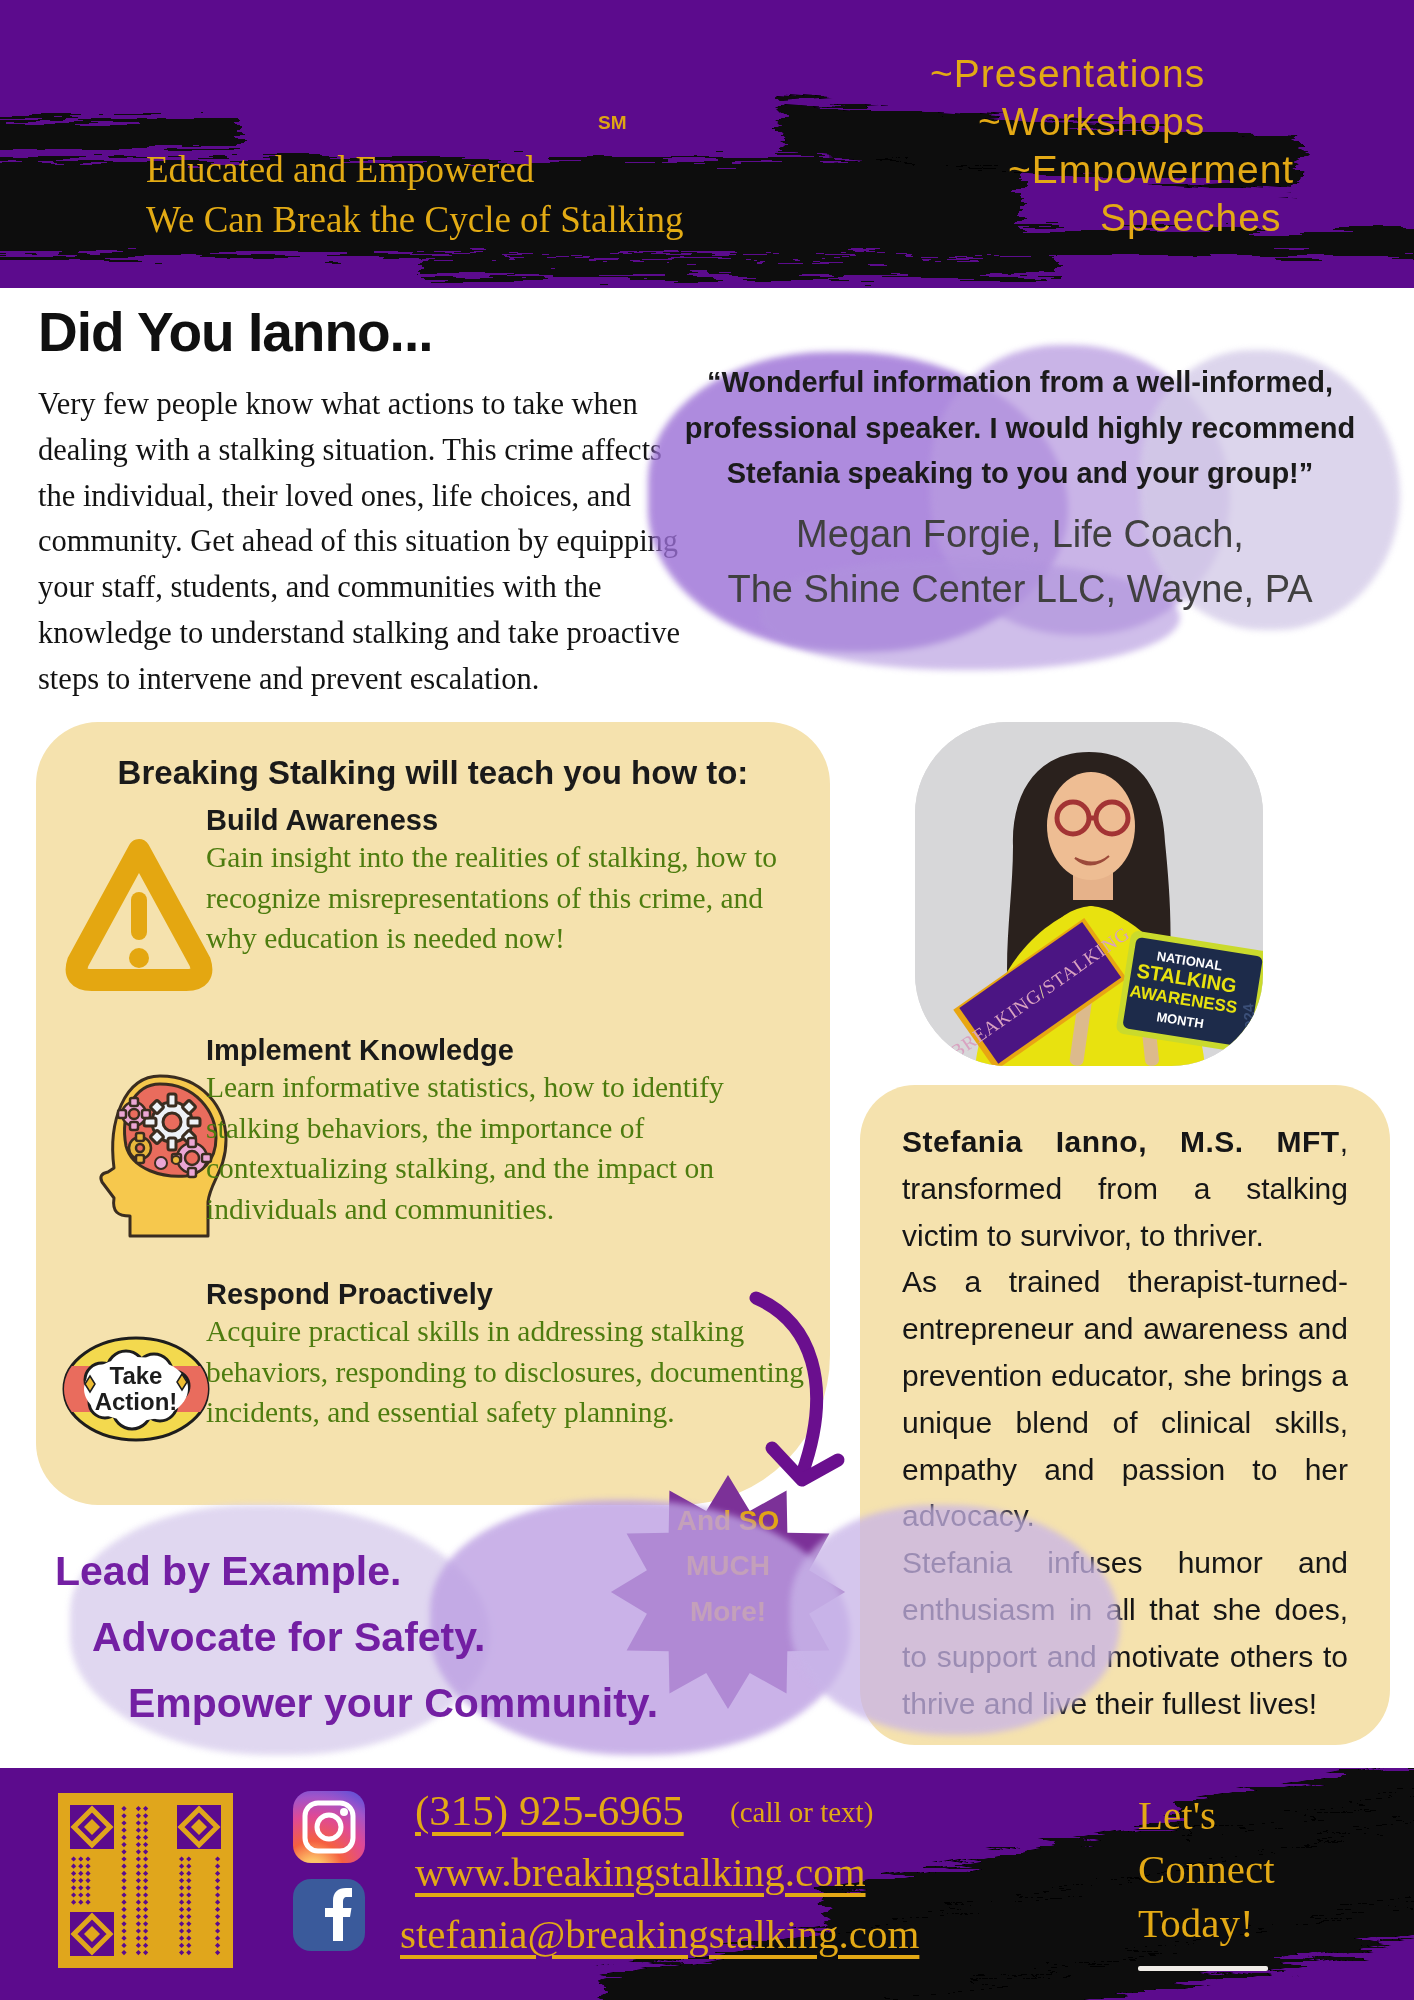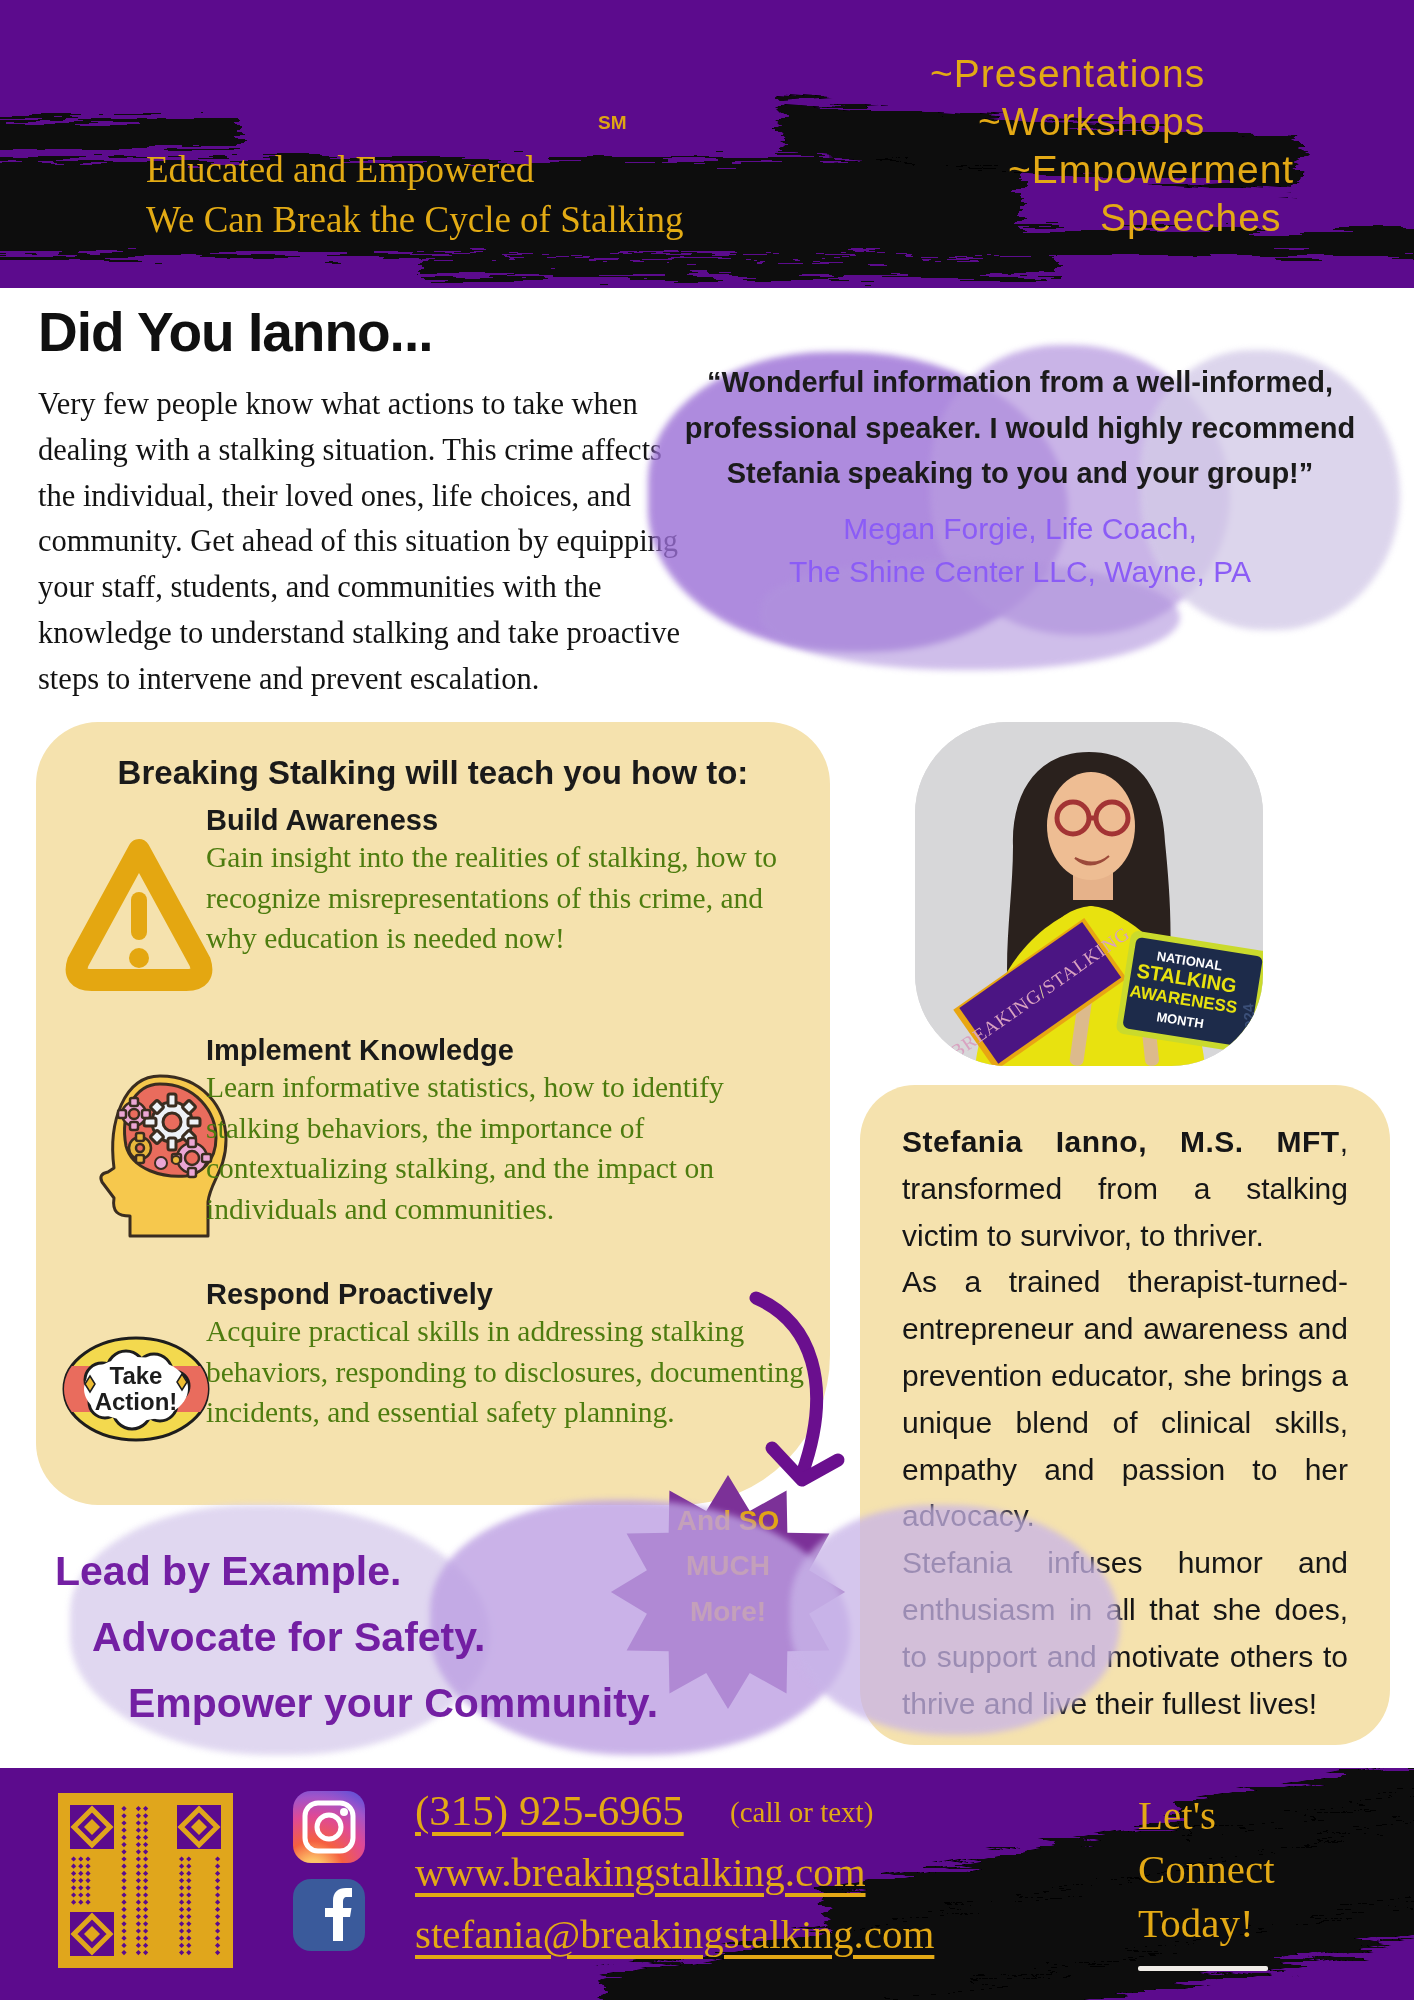--- a/index.html
+++ b/index.html
@@ -27,21 +27,21 @@
 
   
   .dyk-head{left:38px;top:300px;font-size:55px;font-weight:bold;color:#101010;letter-spacing:-1px;}
   .dyk-body{left:38px;top:382px;width:648px;font-family:"Liberation Serif",serif;
     font-size:30.5px;line-height:1.5;color:#131313;}
 
   
   .wc{border-radius:45% 55% 50% 50%;filter:blur(3px);}
   .quote-block{left:652px;top:360px;width:736px;text-align:center;color:#1b1b1b;}
   .quote{font-size:29px;font-weight:bold;line-height:1.57;}
-  .attr{font-size:30px;line-height:1.45;color:#8b5cf6;}
+  .attr{font-size:38px;line-height:1.45;color:#404040;}
 
   
   .teach-box{left:36px;top:722px;width:794px;height:783px;background:#f5e2ae;
     border-radius:62px 62px 150px 62px;}
   .teach-head{left:0;top:32px;width:794px;text-align:center;font-size:33px;font-weight:bold;color:#1a1a1a;}
   .item-title{font-size:29px;font-weight:bold;color:#1a1a1a;}
   .item-body{font-family:"Liberation Serif",serif;font-size:29.5px;line-height:1.38;color:#4d7c0f;}
   .t-col{left:170px;width:600px;}
 
   
@@ -67,21 +67,21 @@
   
   .footer{left:0;top:1768px;width:1414px;height:232px;background:#5c0b8d;}
   .qr{left:58px;top:1793px;width:175px;height:175px;}
   .social{width:72px;height:72px;border-radius:18px;}
   .ig{left:293px;top:1791px;background:radial-gradient(circle at 28% 112%,#fdc468 12%,#f56040 32%,#df4996 58%,#a254c9 78%,#5b51d8 96%);}
   .fb{left:293px;top:1879px;background:#3a5a9b;display:flex;align-items:center;justify-content:center;}
   .contact{font-family:"Liberation Serif",serif;color:#e3a915;}
   .phone{left:415px;top:1786px;font-size:43px;text-decoration:underline;text-underline-offset:7px;}
   .phone-note{left:730px;top:1796px;font-size:29px;}
   .web{left:415px;top:1848px;font-size:41px;text-decoration:underline;text-underline-offset:7px;}
-  .email{left:415px;top:1910px;font-size:41px;text-decoration:underline;text-underline-offset:7px;}
+  .email{left:400px;top:1910px;font-size:41px;text-decoration:underline;text-underline-offset:7px;}
   .connect{left:1138px;top:1788px;font-family:"Liberation Serif",serif;color:#e3a915;font-size:41px;line-height:1.32;}
   .connect-underline{left:1138px;top:1966px;width:130px;height:5px;background:#f0ede8;border-radius:2px;}
 
   a{color:inherit;text-decoration:inherit;cursor:pointer;}
 </style>
 </head>
 <body>
 
 <div class="page">
 

